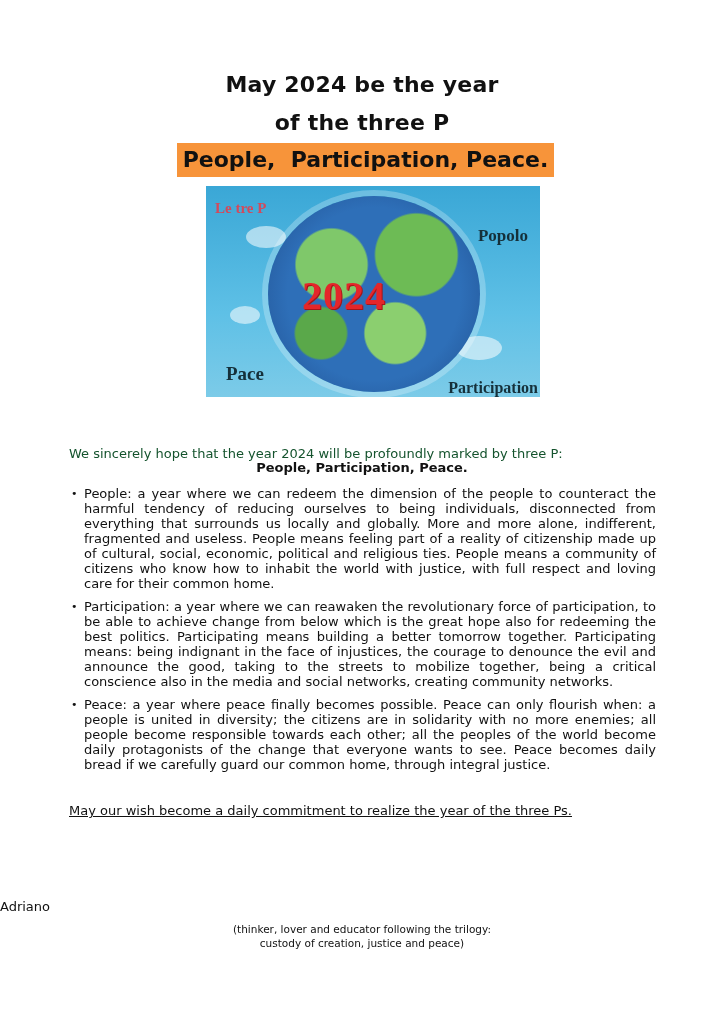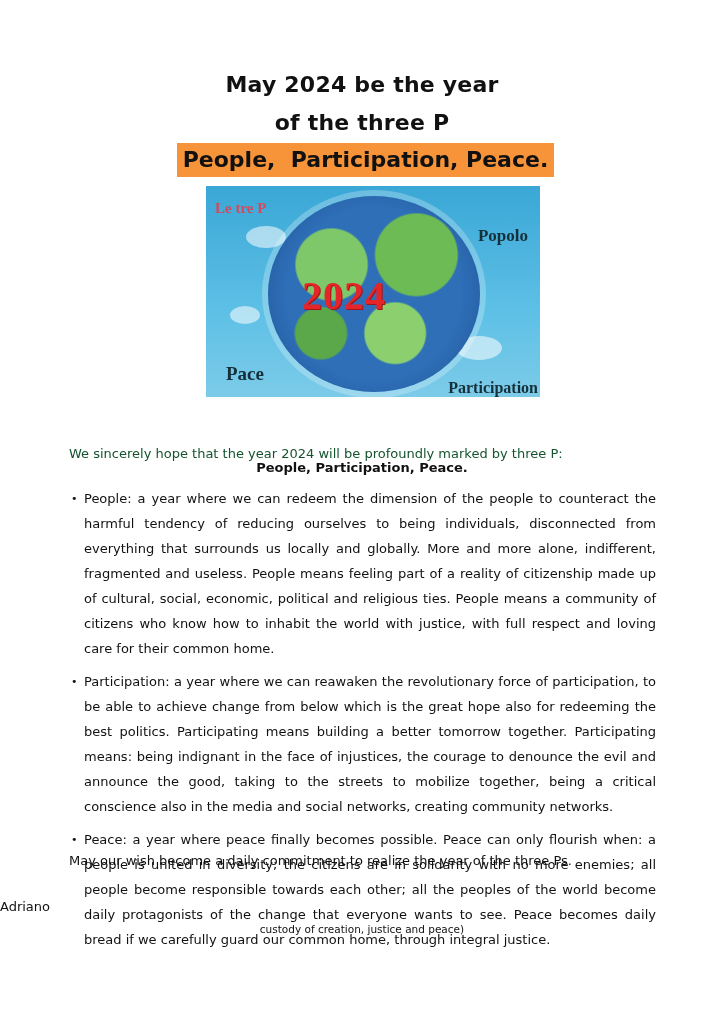--- a/index.html
+++ b/index.html
@@ -112,36 +112,37 @@
       position: absolute;
       left: 69px;
       top: 486px;
       width: 587px;
       list-style: none;
     }
     .bullets li {
       position: relative;
       padding-left: 15px;
       font-size: 13px;
-      line-height: 25px;
+      line-height: 15px;
       text-align: justify;
       margin-bottom: 8px;
     }
     .bullets li::before {
       content: "\2022";
       position: absolute;
       left: 2px;
       top: 0;
       font-size: 11px;
     }
     .closing {
       position: absolute;
       left: 69px;
-      top: 853px;
+      top: 803px;
       font-size: 13px;
+      text-decoration: underline;
     }
     .signature {
       position: absolute;
       left: 0;
       top: 899px;
       width: 724px;
       text-align: left;
       font-size: 13px;
     }
     .sig-note {
@@ -181,16 +182,17 @@
   <ul class="bullets">
     <li>People: a year where we can redeem the dimension of the people to counteract the harmful tendency of reducing ourselves to being individuals, disconnected from everything that surrounds us locally and globally. More and more alone, indifferent, fragmented and useless. People means feeling part of a reality of citizenship made up of cultural, social, economic, political and religious ties. People means a community of citizens who know how to inhabit the world with justice, with full respect and loving care for their common home.</li>
     <li>Participation: a year where we can reawaken the revolutionary force of participation, to be able to achieve change from below which is the great hope also for redeeming the best politics. Participating means building a better tomorrow together. Participating means: being indignant in the face of injustices, the courage to denounce the evil and announce the good, taking to the streets to mobilize together, being a critical conscience also in the media and social networks, creating community networks.</li>
     <li>Peace: a year where peace finally becomes possible. Peace can only flourish when: a people is united in diversity; the citizens are in solidarity with no more enemies; all people become responsible towards each other; all the peoples of the world become daily protagonists of the change that everyone wants to see. Peace becomes daily bread if we carefully guard our common home, through integral justice.</li>
   </ul>
 
   <p class="closing">May our wish become a daily commitment to realize the year of the three Ps.</p>
 
   <p class="signature">Adriano</p>
   <div class="sig-note">
+    <div>(thinker, lover and educator following the trilogy:</div>
     <div>custody of creation, justice and peace)</div>
   </div>
 
 </div>
 
 </body></html>

